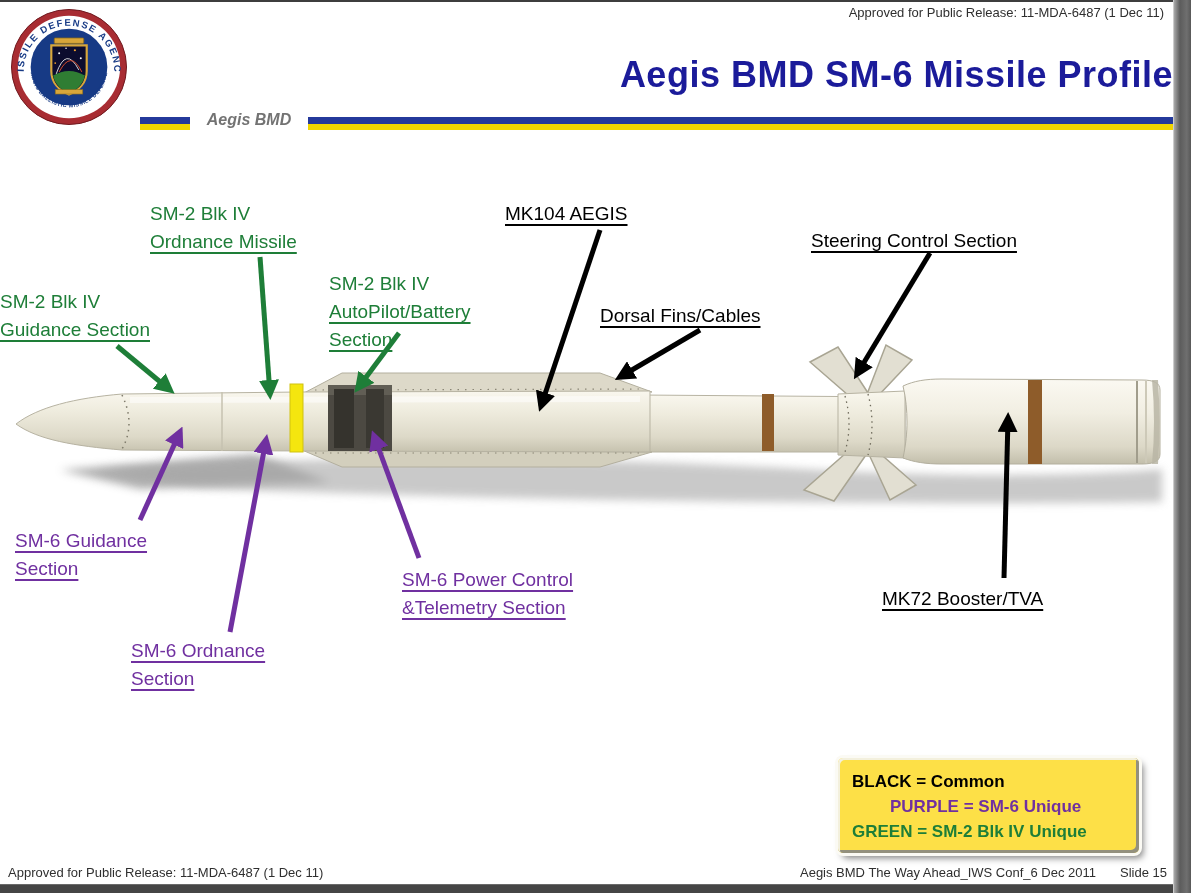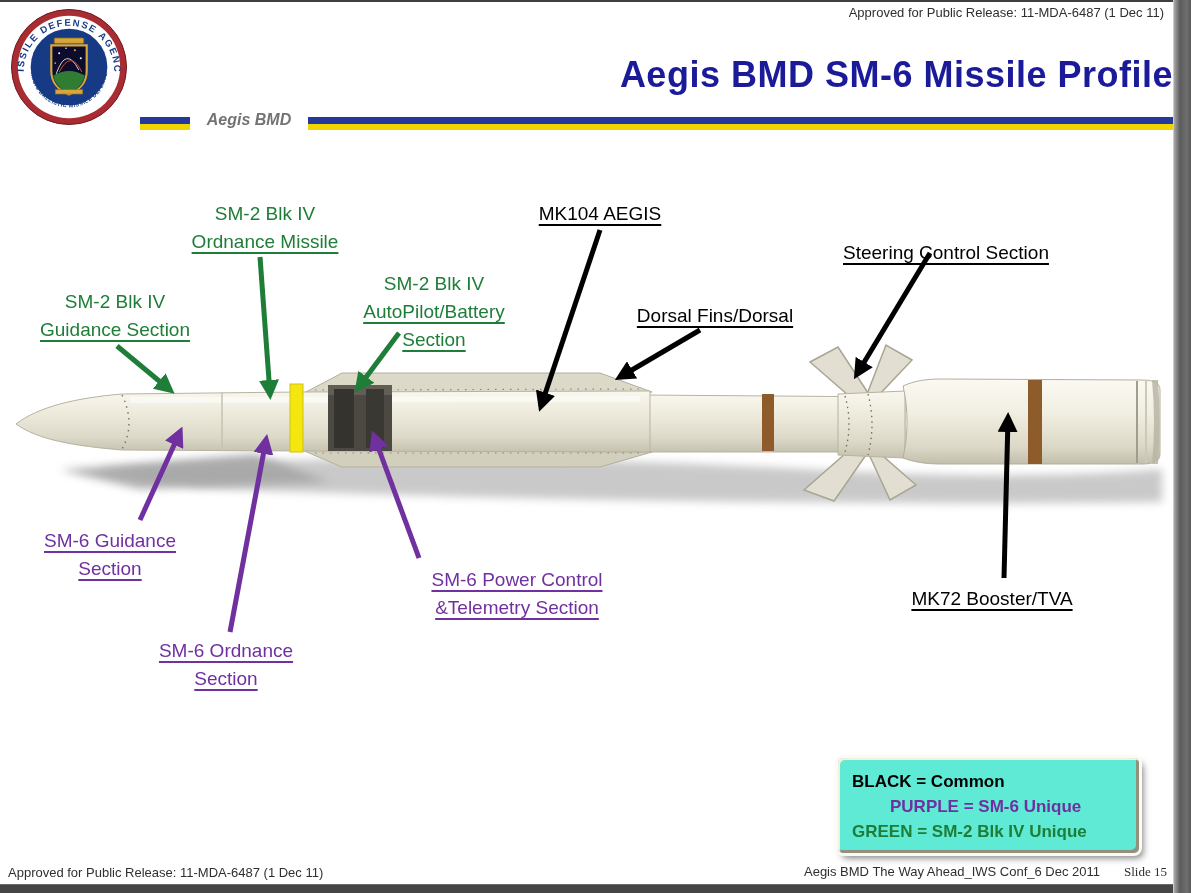--- a/index.html
+++ b/index.html
@@ -22,39 +22,39 @@
 
   .band-seg { position:absolute; top:117px; height:13px;
     background:linear-gradient(#24399b 0 52%, #f0d500 52% 100%); z-index:5; }
   .band-seg.left { left:140px; width:50px; }
   .band-seg.right { left:308px; width:865px; }
   .band-label { position:absolute; left:190px; top:111px; width:118px; text-align:center;
     font-size:16px; font-weight:bold; font-style:italic; color:#737373; z-index:5; }
 
   .diagram { position:absolute; left:0; top:0; width:1191px; height:893px; z-index:1; }
 
-  .lbl { position:absolute; text-align:center; font-size:19px; line-height:28px; z-index:10; }
+  .lbl { position:absolute; font-size:19px; line-height:28px; z-index:10; }
   .ln { display:block; }
   .u { text-decoration:underline; text-decoration-thickness:2px; text-underline-offset:4px; }
   .c-green { color:#1e7e38; }
   .c-purple { color:#7030a0; }
   .c-black { color:#000000; }
 
   .legend { position:absolute; left:838px; top:758px; width:301px; height:95px;
-    background:#5eead4; border-radius:5px; padding:11px 4px 0 14px; z-index:10;
+    background:#fde047; border-radius:5px; padding:11px 4px 0 14px; z-index:10;
     box-shadow:0 0 0 3px #fbfaf4, 4px 5px 7px rgba(0,0,0,0.5),
                inset 2px 2px 0 #f3f0de, inset -3px -3px 0 #93907d; }
   .lg-line { font-size:17px; font-weight:bold; line-height:25px; }
   .lg-black { color:#000000; }
   .lg-purple { color:#7030a0;margin-left:38px; }
   .lg-green { color:#1e7e38; }
 
   .footer-left { position:absolute; left:8px; bottom:13px; font-size:13px; color:#2f2f2f; z-index:10; }
   .footer-right { position:absolute; right:24px; bottom:13px; font-size:13px; color:#2f2f2f; z-index:10; }
-  .footer-right .slide-num { margin-left:24px;font-family:Liberation Serif, serif; }
+  .footer-right .slide-num { margin-left:24px; }
 </style>
 </head>
 <body>
 
 <div class="slide">
 
   <div class="border-top"></div>
   <div class="border-right"></div>
   <div class="border-bottom"></div>
 
@@ -202,23 +202,23 @@
   </div>
   <div class="lbl c-green" style="left:329px;top:270px;width:210px">
     <span class="ln">SM-2 Blk IV</span>
     <span class="ln u">AutoPilot/Battery</span>
     <span class="ln u">Section</span>
   </div>
   <div class="lbl c-black" style="left:505px;top:200px;width:190px">
     <span class="ln u">MK104 AEGIS</span>
   </div>
   <div class="lbl c-black" style="left:600px;top:302px;width:230px">
-    <span class="ln u">Dorsal Fins/Dorsal</span>
-  </div>
-  <div class="lbl c-black" style="left:811px;top:239px;width:270px">
+    <span class="ln u">Dorsal Fins/Cables</span>
+  </div>
+  <div class="lbl c-black" style="left:811px;top:227px;width:270px">
     <span class="ln u">Steering Control Section</span>
   </div>
   <div class="lbl c-purple" style="left:15px;top:527px;width:190px">
     <span class="ln u">SM-6 Guidance</span>
     <span class="ln u">Section</span>
   </div>
   <div class="lbl c-purple" style="left:131px;top:637px;width:190px">
     <span class="ln u">SM-6 Ordnance</span>
     <span class="ln u">Section</span>
   </div>

